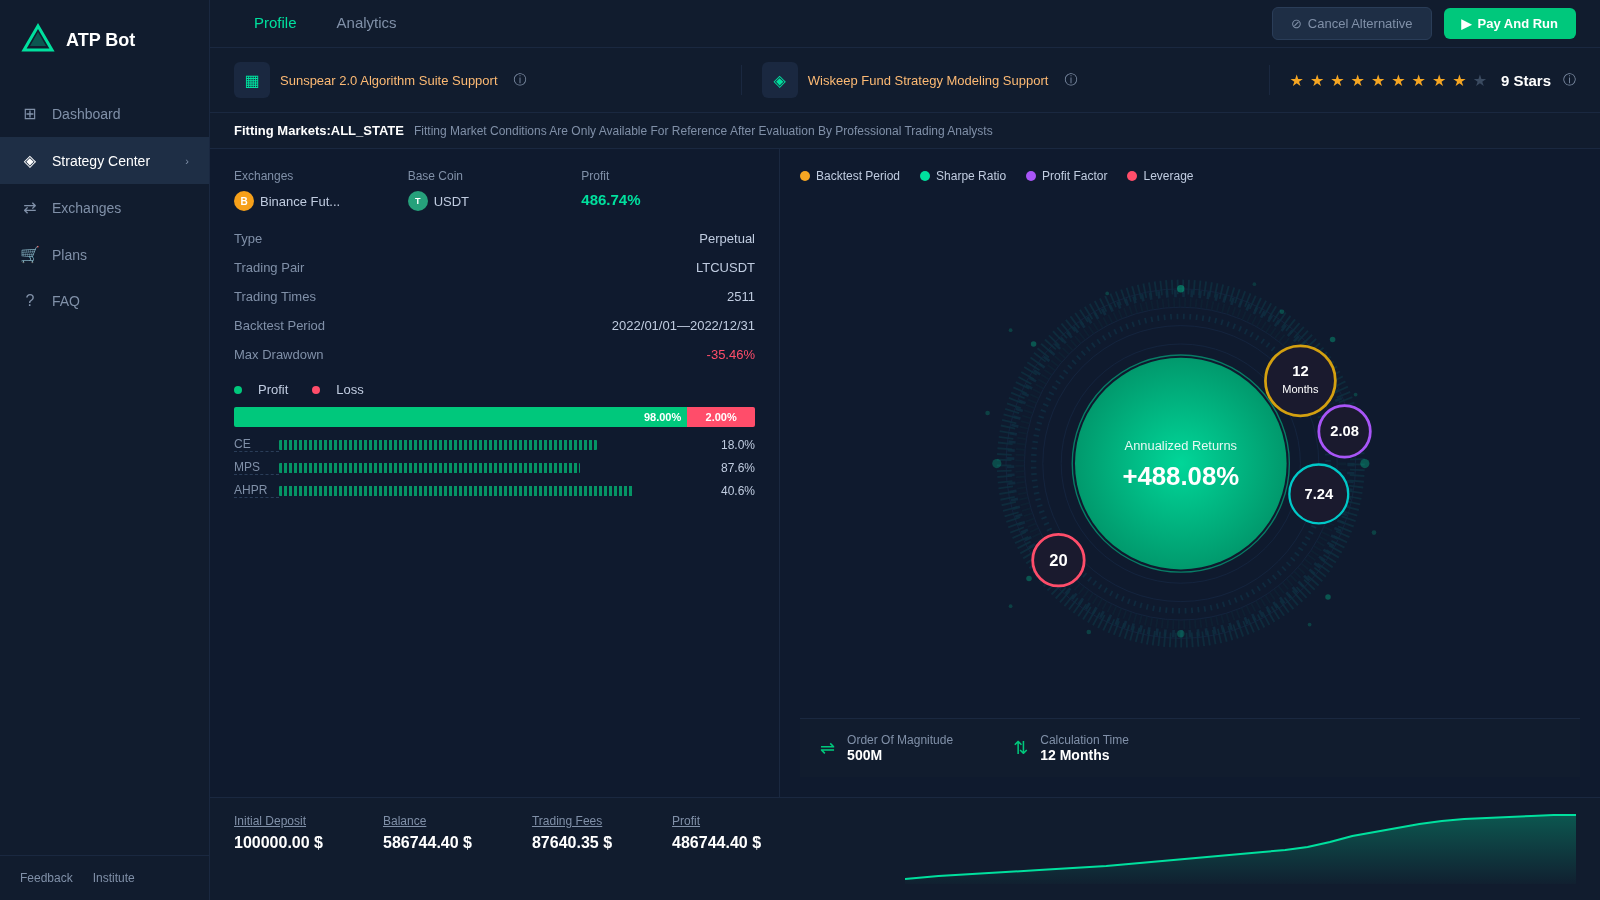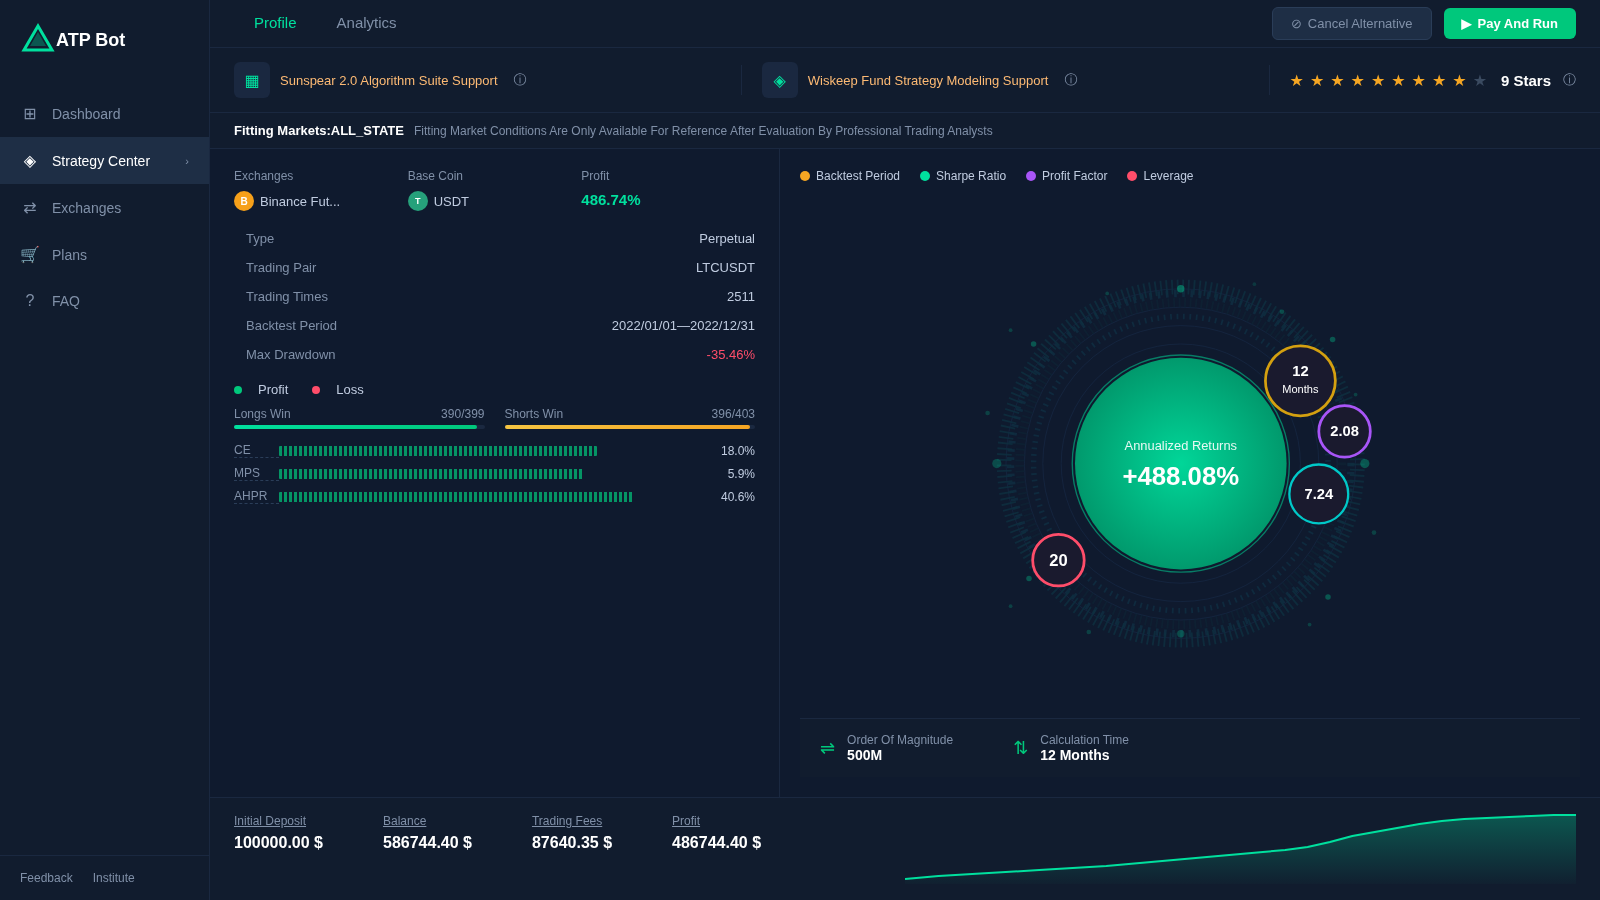--- a/index.html
+++ b/index.html
@@ -1,20 +1,20 @@
 <!DOCTYPE html>
 <html><head>
   <meta charset="utf-8">
   <style>
     * { box-sizing: border-box; margin: 0; padding: 0; }
     body { background: #0f1729; color: #c0cce0; font-family: 'Segoe UI', Arial, sans-serif; font-size: 13px; height: 900px; overflow: hidden; display: flex; }
 
     
     .sidebar { width: 210px; min-width: 210px; background: #111c2e; height: 900px; display: flex; flex-direction: column; padding: 0; border-right: 1px solid #1a2840; }
-    .sidebar-logo { display: flex; align-items: center; padding: 22px 20px; }
+    .sidebar-logo { display: flex; align-items: center; gap: 10px; padding: 22px 20px; }
     .logo-icon { width: 36px; height: 36px; }
     .logo-text { color: #fff; font-size: 18px; font-weight: 700; }
     .sidebar-nav { flex: 1; padding: 10px 0; }
     .nav-item { display: flex; align-items: center; gap: 12px; padding: 14px 20px; cursor: pointer; color: #8090a8; font-size: 14px; transition: all 0.2s; }
     .nav-item.active { color: #fff; background: #1e2e45; }
     .nav-item .nav-icon { font-size: 16px; width: 20px; text-align: center; }
     .nav-item .nav-label { flex: 1; }
     .nav-item .nav-arrow { font-size: 11px; color: #8090a8; }
     .sidebar-footer { padding: 15px 20px; display: flex; gap: 20px; border-top: 1px solid #1a2840; text-align: right; }
     .footer-link { color: #8090a8; font-size: 12px; cursor: pointer; }
@@ -54,21 +54,21 @@
 
     
     .left-panel { width: 570px; min-width: 570px; padding: 20px 24px; border-right: 1px solid #1a2840; overflow-y: auto; }
     .info-grid { display: grid; grid-template-columns: 1fr 1fr 1fr; gap: 0; margin-bottom: 20px; }
     .info-col-header { color: #8090a8; font-size: 12px; margin-bottom: 8px; }
     .profit-value { color: #00e09e; font-size: 15px; font-weight: 600; }
     .exchange-row { display: flex; align-items: center; gap: 6px; }
     .exchange-icon { width: 20px; height: 20px; background: #f6a01a; border-radius: 50%; display: flex; align-items: center; justify-content: center; font-size: 10px; color: #fff; font-weight: 700; }
     .usdt-icon { width: 20px; height: 20px; background: #26a17b; border-radius: 50%; display: flex; align-items: center; justify-content: center; font-size: 9px; color: #fff; font-weight: 700; }
 
-    .info-rows { display: flex; flex-direction: column; gap: 14px; margin-bottom: 20px; margin-left: 12px; }
+    .info-rows { display: flex; flex-direction: column; gap: 14px; margin-bottom: 20px; }
     .info-row { display: flex; justify-content: space-between; align-items: center; }
     .info-row-label { color: #8090a8; font-size: 13px; }
     .info-row-value { color: #c0cce0; font-size: 13px; font-weight: 500; }
     .negative { color: #ff4d6a; }
 
     
     .win-section { margin-bottom: 16px; }
     .win-legend { display: flex; gap: 16px; margin-bottom: 10px; align-items: center; }
     .legend-dot { width: 8px; height: 8px; border-radius: 50%; }
     .profit-bar-row { display: flex; margin-bottom: 10px; }
@@ -254,55 +254,39 @@
         </div>
       </div>
 
       <div class="win-section">
         <div class="win-legend">
           <div class="legend-dot" style="background:#00c87c;"></div>
           <span>Profit</span>
           <div class="legend-dot" style="background:#ff4d6a; margin-left:8px;"></div>
           <span>Loss</span>
         </div>
-        <div class="longs-shorts">
-          <div class="ls-item">
-            <div class="ls-label">
-              <span>Longs Win</span>
-              <span>390/399</span>
-            </div>
-            <div class="ls-bar-bg">
-              <div class="ls-bar-fill longs-bar" style="width:97%;"></div>
-            </div>
-          </div>
-          <div class="ls-item">
-            <div class="ls-label">
-              <span>Shorts Win</span>
-              <span>396/403</span>
-            </div>
-            <div class="ls-bar-bg">
-              <div class="ls-bar-fill shorts-bar" style="width:98%;"></div>
-            </div>
-          </div>
+        <div class="profit-bar-row">
+          <div class="profit-bar" style="width:87%;">98.00%</div>
+          <div class="loss-bar" style="width:13%;">2.00%</div>
         </div>
 
         <div class="metrics">
           <div class="metric-row">
             <span class="metric-name">CE</span>
             <div class="metric-bars">
               <div class="hatch-bar" style="width:72%;"></div>
             </div>
             <span class="metric-val">18.0%</span>
           </div>
           <div class="metric-row">
             <span class="metric-name">MPS</span>
             <div class="metric-bars">
               <div class="hatch-bar" style="width:68%;"></div>
             </div>
-            <span class="metric-val">5.9%</span>
+            <span class="metric-val">87.6%</span>
           </div>
           <div class="metric-row">
             <span class="metric-name">AHPR</span>
             <div class="metric-bars">
               <div class="hatch-bar" style="width:80%;"></div>
             </div>
             <span class="metric-val">40.6%</span>
           </div>
         </div>
       </div>

